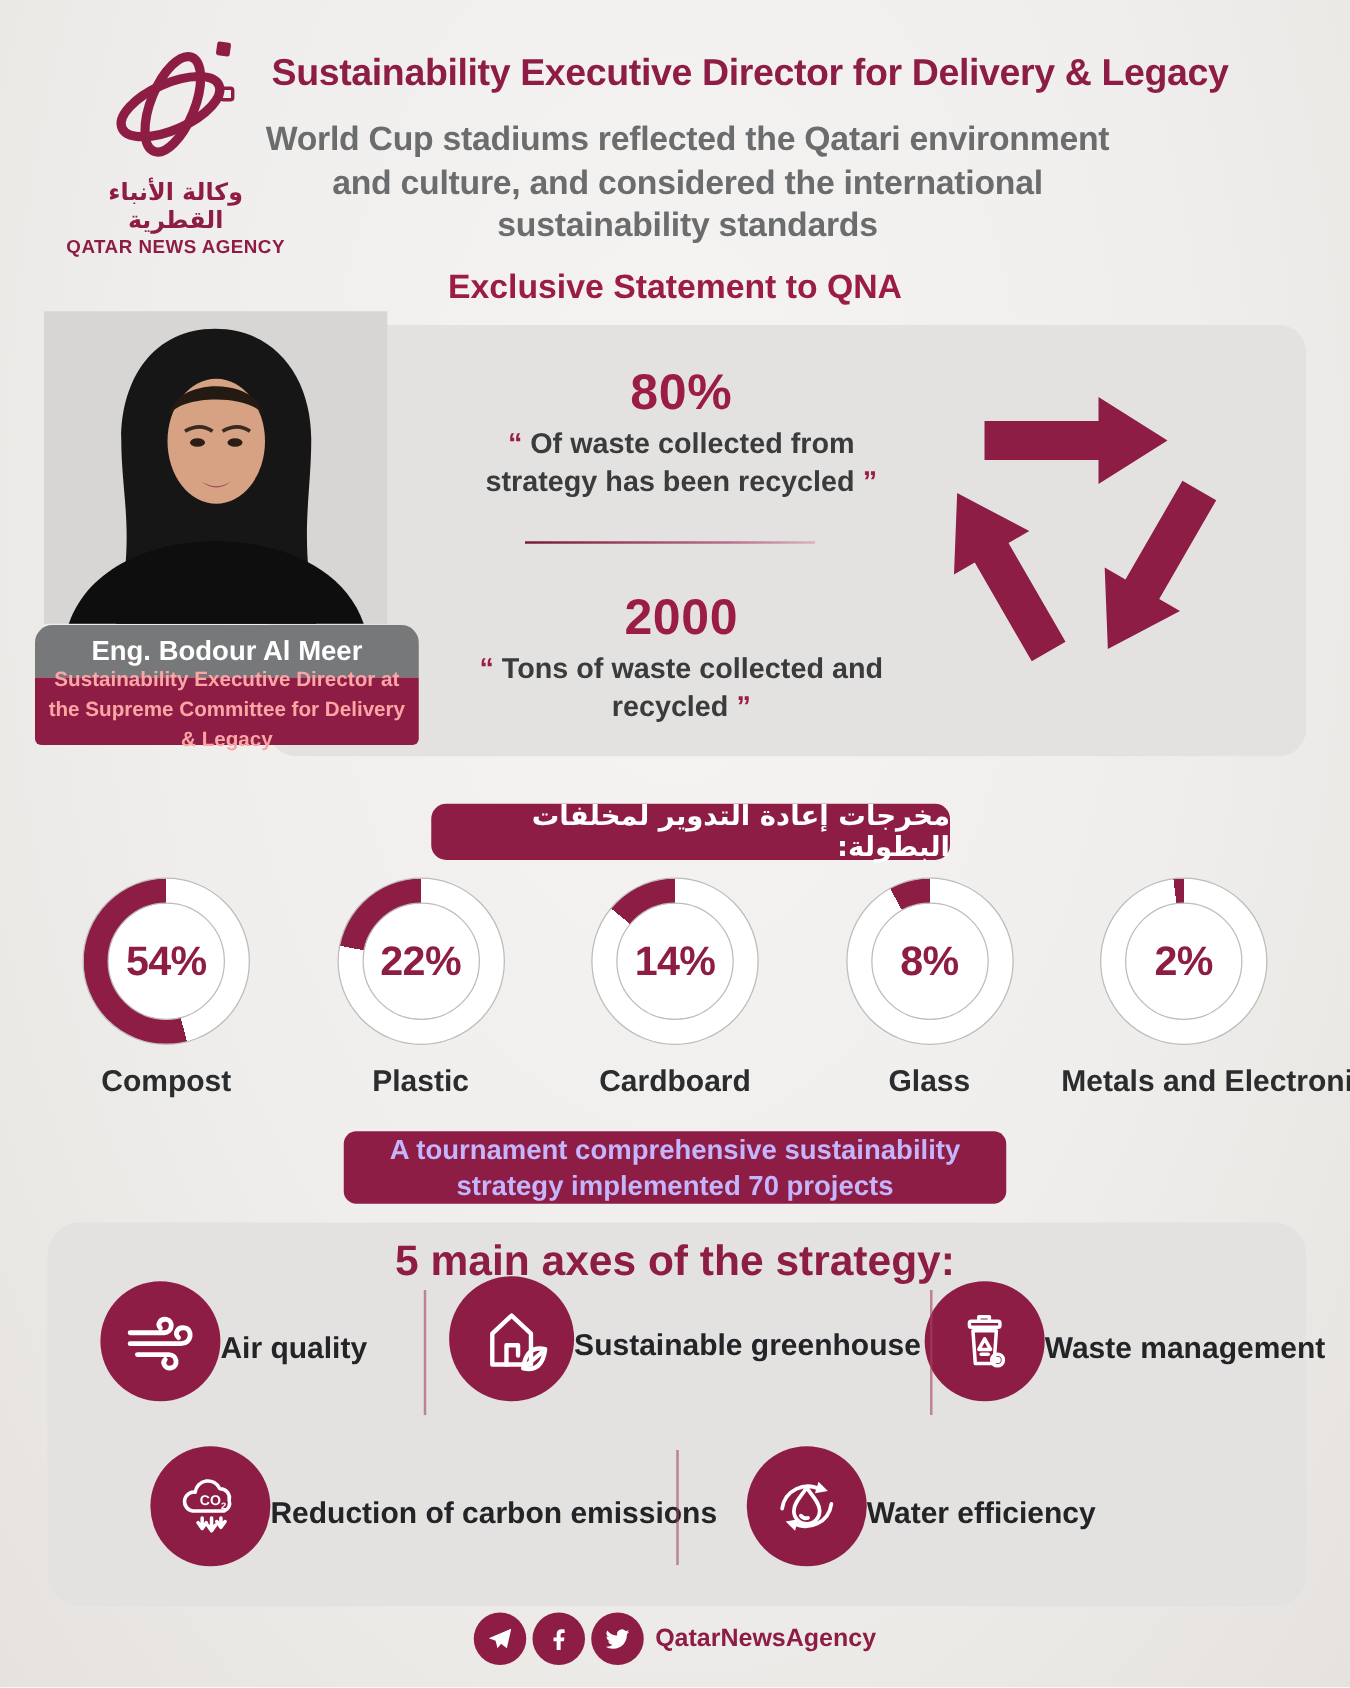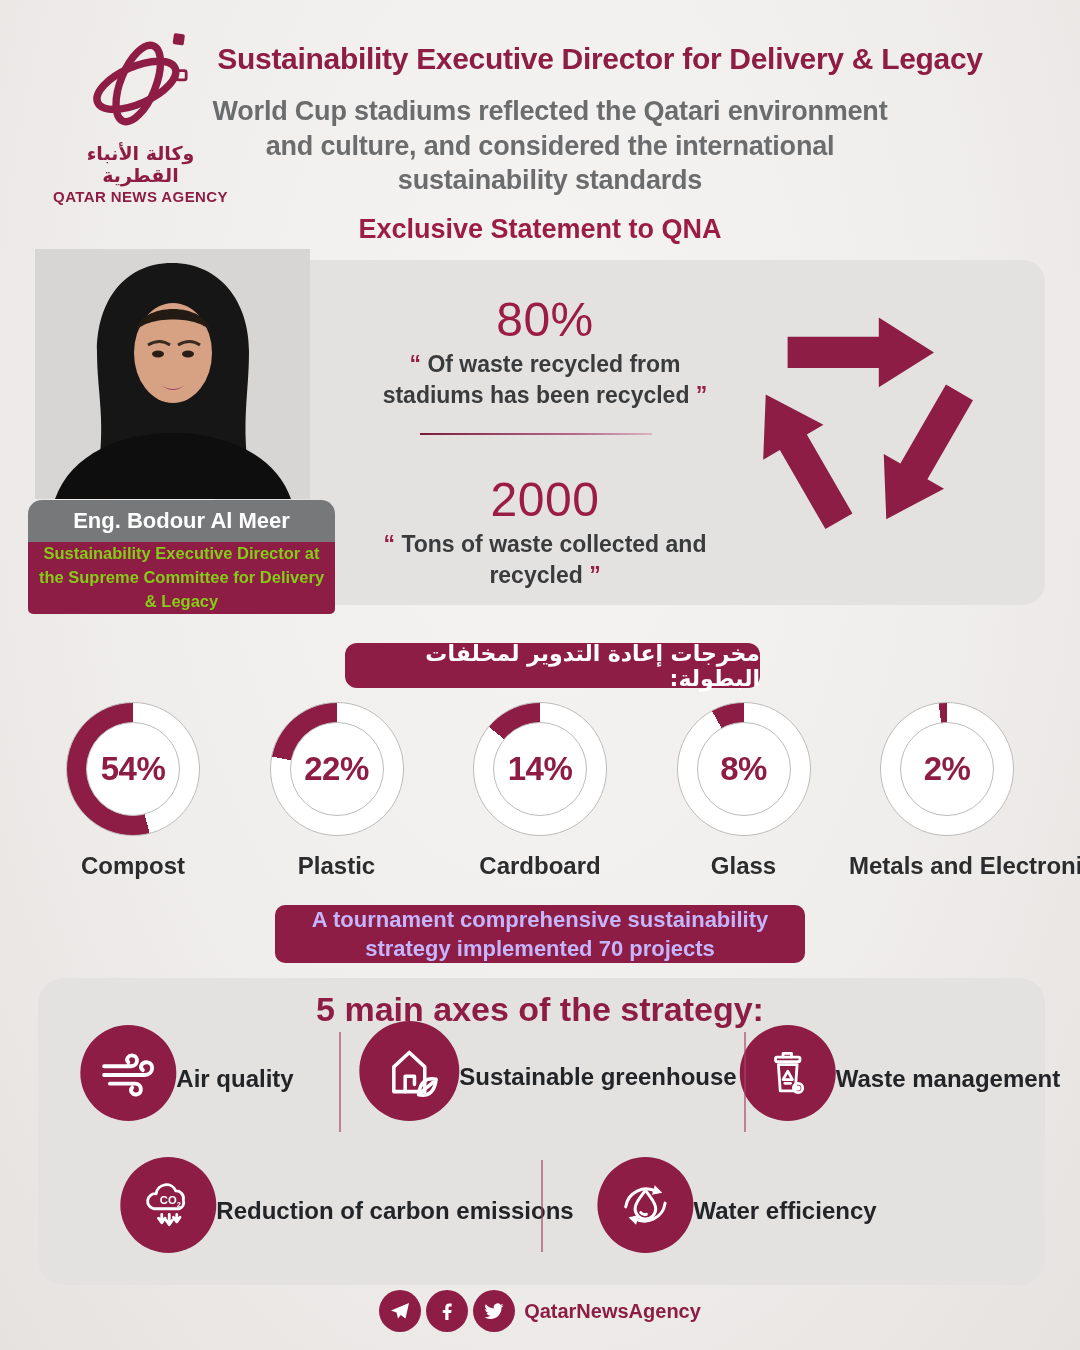--- a/index.html
+++ b/index.html
@@ -19,26 +19,26 @@
   .statement { position:absolute; left:0; right:0; top:214px; text-align:center;
     color:#9b1d46; font-size:27px; font-weight:bold; }
 
   
   .stat-card { position:absolute; left:215px; top:260px; width:830px; height:345px;
     background:#e3e2e0; border-radius:22px; }
   .portrait { position:absolute; left:35px; top:248px; width:275px; height:252px; }
   .name-plate { position:absolute; left:28px; top:500px; width:307px; height:42px;
     background:#77787a; border-radius:14px 14px 0 0; color:#fff; font-size:22px; font-weight:bold;
     display:flex; align-items:center; justify-content:center; }
-  .role-plate { position:absolute; left:28px; top:542px; width:307px; height:72px;
-    background:#8e1d46; border-radius:0 0 5px 5px; color:#84cc16; font-size:16.5px; font-weight:bold;
+  .role-plate { position:absolute; left:28px; top:542px; width:307px; height:54px;
+    background:#8e1d46; border-radius:0 0 5px 5px; color:#fca5a5; font-size:16.5px; font-weight:bold;
     line-height:1.45; display:flex; align-items:center; justify-content:center; text-align:center; padding:0 10px; }
   .stat-block { position:absolute; left:335px; width:420px; text-align:center; }
   .stat-80 { top:292px; } .stat-2000 { top:472px; }
-  .stat-value { color:#9b1d46; font-size:48px; font-weight:normal; letter-spacing:.5px; }
+  .stat-value { color:#9b1d46; font-size:40px; font-weight:bold; letter-spacing:.5px; }
   .stat-quote { color:#3a3b3d; font-size:23px; font-weight:bold; line-height:1.35; max-width:345px; margin:2px auto 0; }
   .q { color:#9b1d46; font-weight:bold; }
   .stat-divider { position:absolute; left:420px; top:433px; width:232px; height:2px;
     background:linear-gradient(90deg,#7c1a3d,#b86f8c 70%,#d9b4c2 100%); }
   .recycle-emblem { position:absolute; left:742px; top:298px; }
 
   
   .ar-banner { position:absolute; left:345px; top:643px; width:415px; height:45px;
     background:#8e1d46; border-radius:12px; color:#fff; display:flex; align-items:center; justify-content:center;
     font-family:"DejaVu Sans", sans-serif; font-size:22px; font-weight:bold; direction:rtl; }
@@ -107,21 +107,21 @@
     <ellipse cx="123" cy="105" rx="6" ry="3.4" fill="#2a1d15"></ellipse>
     <ellipse cx="153" cy="105" rx="6" ry="3.4" fill="#2a1d15"></ellipse>
     <path d="M126 136 q12 8 24 0 q-12 10 -24 0 Z" fill="#9e4463"></path>
     <path d="M20 250 C36 204 88 184 137 184 C188 184 240 204 256 250 Z" fill="#0e0e0e"></path>
   </svg>
   <div class="name-plate">Eng. Bodour Al Meer</div>
   <div class="role-plate">Sustainability Executive Director at the Supreme Committee for Delivery &amp; Legacy</div>
 
   <div class="stat-block stat-80">
     <div class="stat-value">80%</div>
-    <div class="stat-quote"><span class="q">“</span> <span>Of waste recycled from stadiums has been recycled</span> <span class="q">”</span></div>
+    <div class="stat-quote"><span class="q">“</span> <span>Of waste collected from strategy has been recycled</span> <span class="q">”</span></div>
   </div>
   <div class="stat-divider"></div>
   <div class="stat-block stat-2000">
     <div class="stat-value">2000</div>
     <div class="stat-quote"><span class="q">“</span> <span>Tons of waste collected and recycled</span> <span class="q">”</span></div>
   </div>
 
   <svg class="recycle-emblem" width="240" height="260" viewBox="0 0 200 210">
     <g fill="#8e1d46">
       <polygon points="-62,-13 14,-13 14,-29 60,0 14,29 14,13 -62,13" transform="translate(100,42)"></polygon>

